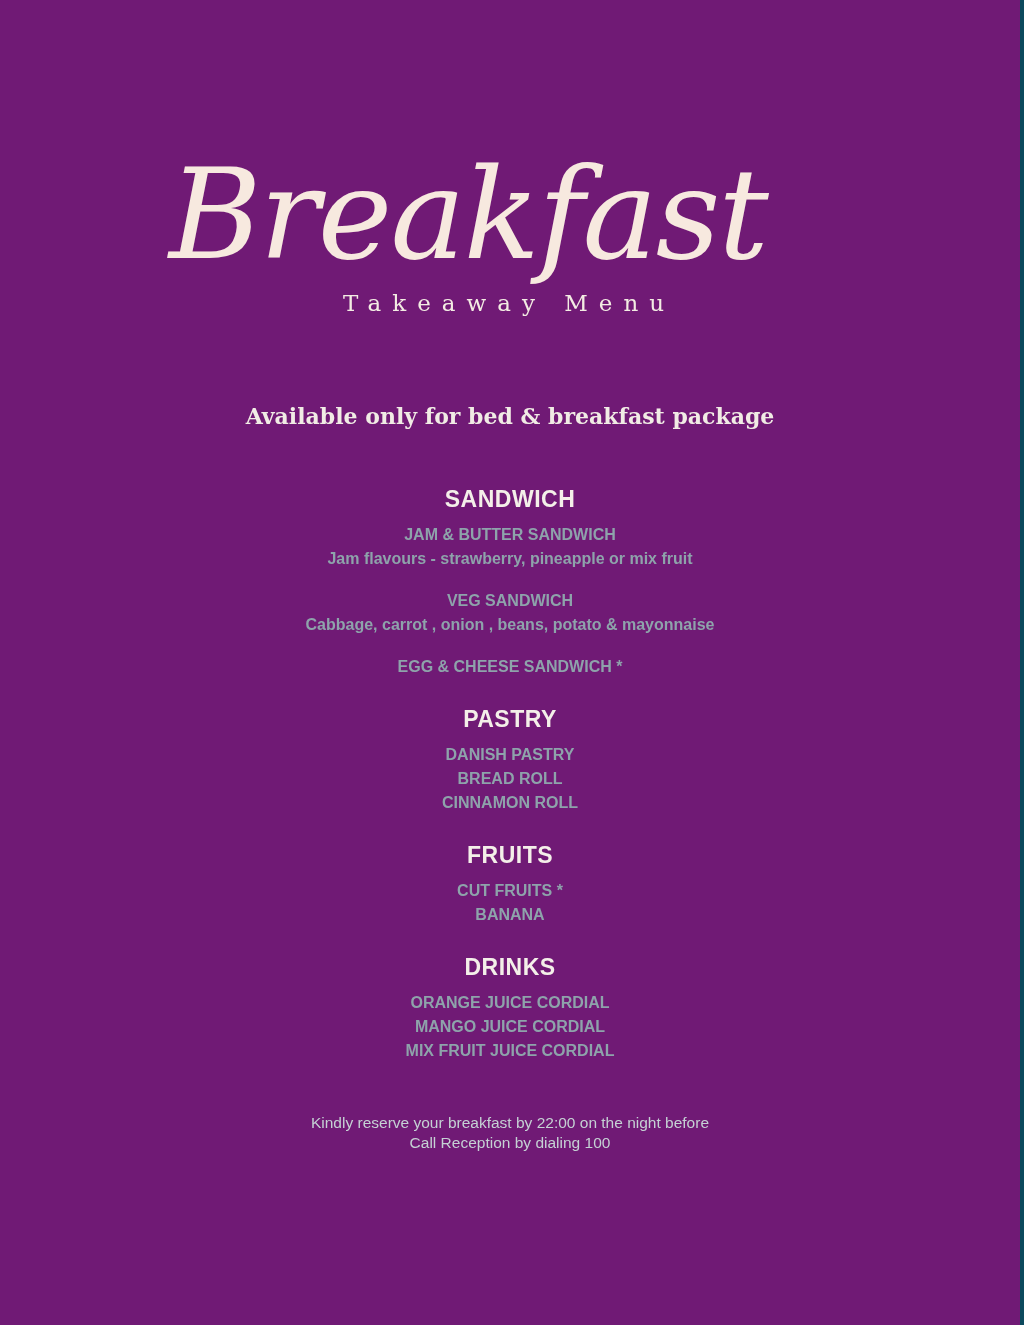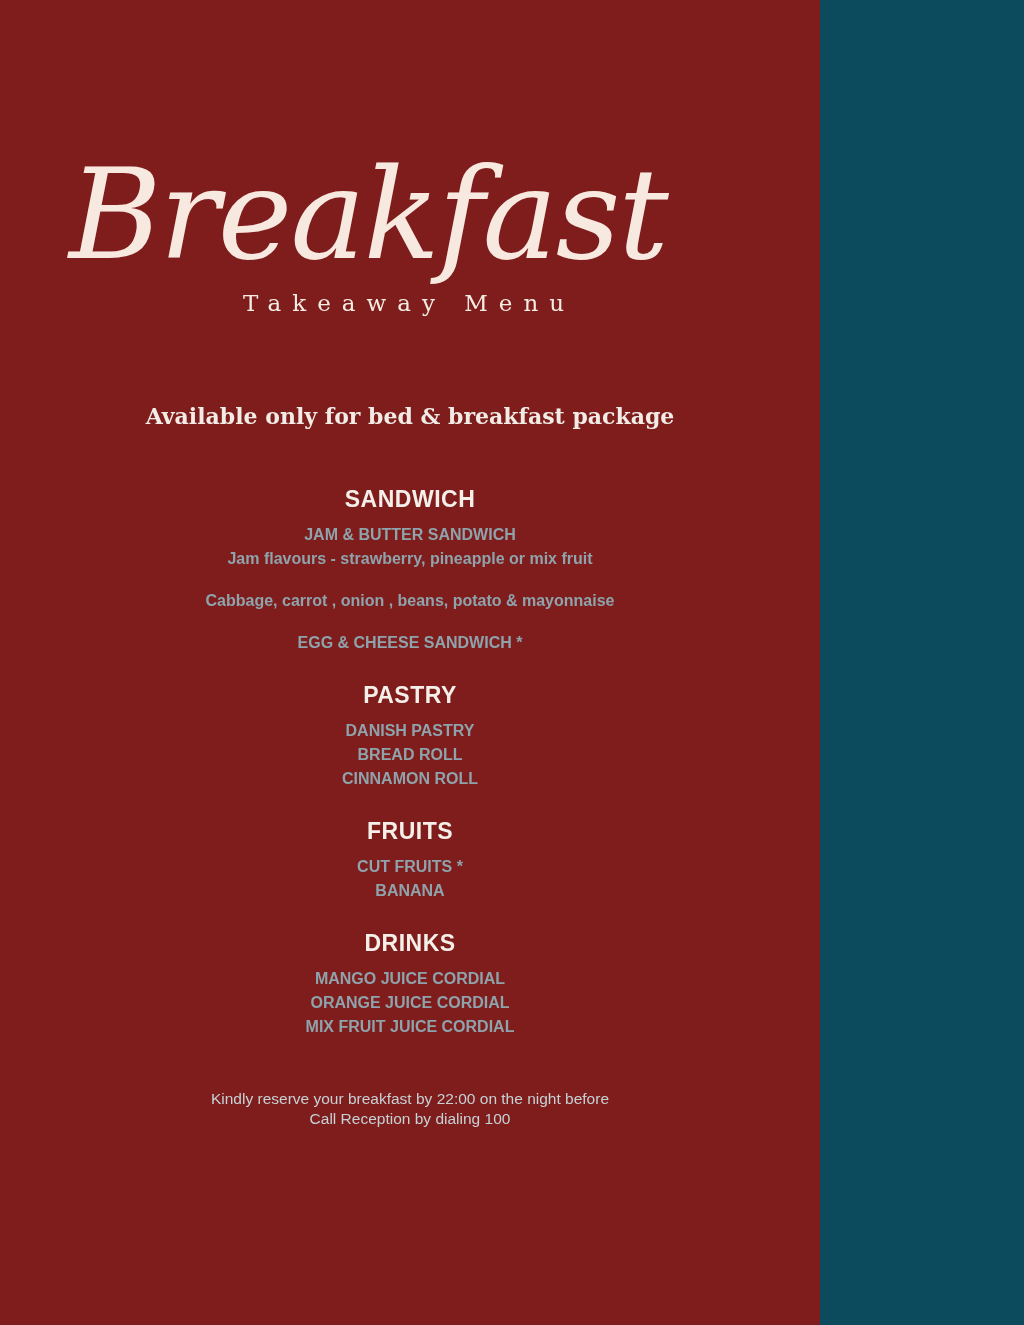--- a/index.html
+++ b/index.html
@@ -5,23 +5,23 @@
   * { margin: 0; padding: 0; box-sizing: border-box; }
   html, body {
     width: 1024px;
     height: 1325px;
     background: #0c4a5d;
     overflow: hidden;
     font-family: "Liberation Sans", sans-serif;
   }
   .page {
     position: relative;
-    width: 820px;
+    width: 1020px;
     height: 1325px;
-    background: #7f1d1d;
+    background: #701a75;
     text-align: center;
     color: #f3eee8;
   }
   .title-block {
     width: 628px;
     margin: 0 auto;
     padding-top: 152px;
   }
   .script-title {
     font-family: "DejaVu Serif", serif;
@@ -94,20 +94,21 @@
   <div class="availability">Available only for bed &amp; breakfast package</div>
 
   <section class="menu-section section-sandwich">
     <h2 class="section-title">SANDWICH</h2>
     <div class="item-list">
       <div class="item-group">
         <div class="item">JAM &amp; BUTTER SANDWICH</div>
         <div class="item-desc">Jam flavours - strawberry, pineapple or mix fruit</div>
       </div>
       <div class="item-group">
+        <div class="item">VEG SANDWICH</div>
         <div class="item-desc">Cabbage, carrot , onion , beans, potato &amp; mayonnaise</div>
       </div>
       <div class="item-group">
         <div class="item">EGG &amp; CHEESE SANDWICH *</div>
       </div>
     </div>
   </section>
 
   <section class="menu-section section-pastry">
     <h2 class="section-title">PASTRY</h2>
@@ -122,22 +123,22 @@
     <h2 class="section-title">FRUITS</h2>
     <div class="item-list">
       <div class="item">CUT FRUITS *</div>
       <div class="item">BANANA</div>
     </div>
   </section>
 
   <section class="menu-section section-drinks">
     <h2 class="section-title">DRINKS</h2>
     <div class="item-list">
+      <div class="item">ORANGE JUICE CORDIAL</div>
       <div class="item">MANGO JUICE CORDIAL</div>
-      <div class="item">ORANGE JUICE CORDIAL</div>
       <div class="item">MIX FRUIT JUICE CORDIAL</div>
     </div>
   </section>
 
   <div class="footer">
     <div class="footer-block">
     </div>
     <div class="footer-block2">
       <div class="footer-line">Kindly reserve your breakfast by 22:00 on the night before</div>
       <div class="footer-line">Call Reception by dialing 100</div>

